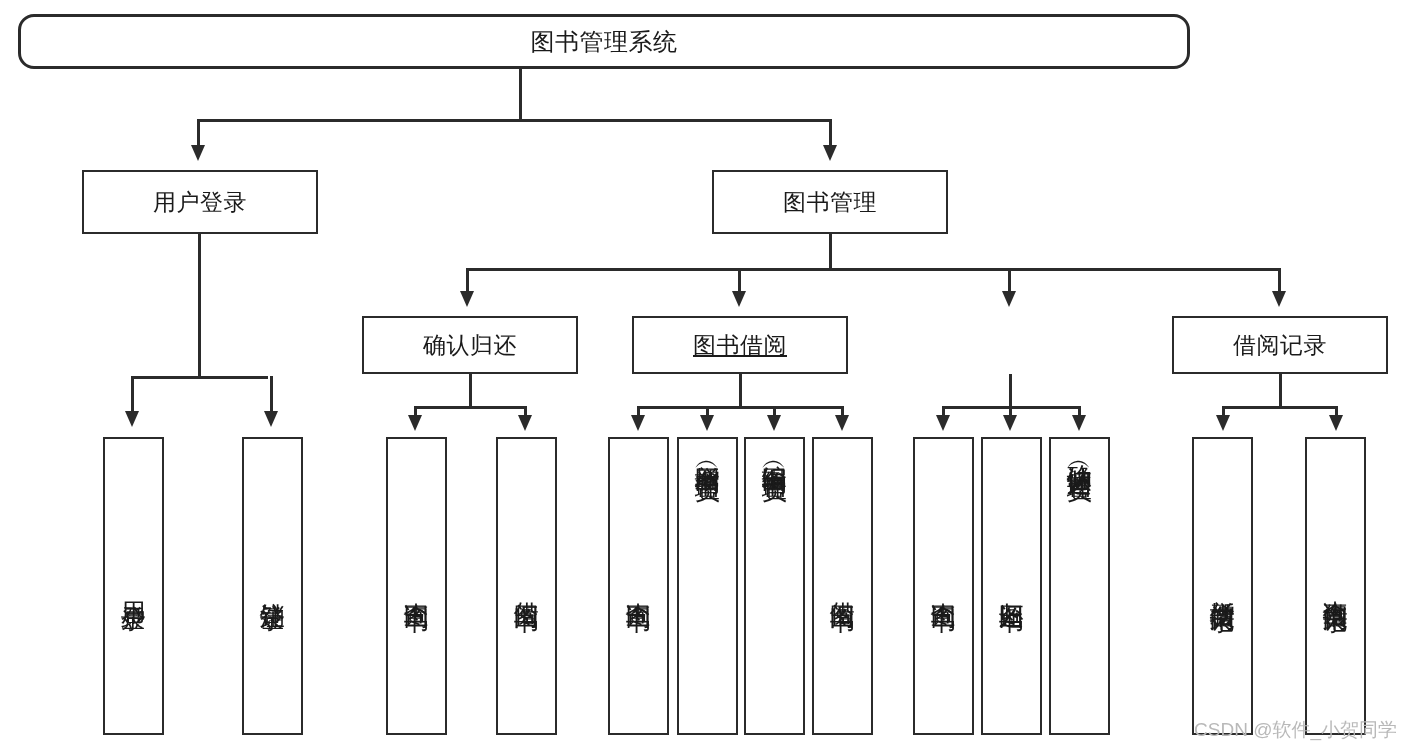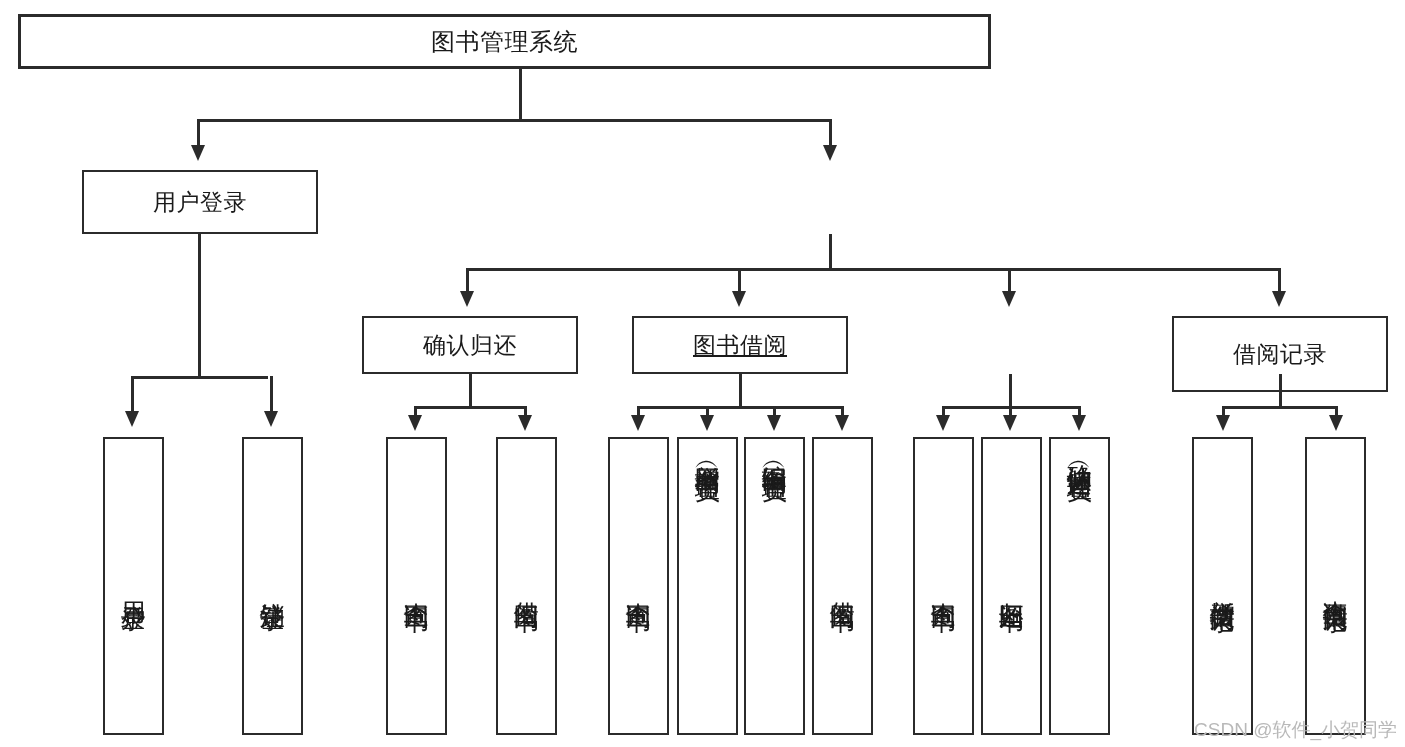--- a/index.html
+++ b/index.html
@@ -86,37 +86,40 @@
     color: #b9b9b9;
     white-space: nowrap;
     user-select: none;
   }
 </style>
 </head>
 <body>
 
 <div id="canvas">
 
-  <div class="node root" style="left:18px; top:14px; width:973px; height:55px;">
+  <div class="node root" style="left:18px; top:14px; width:1172px; height:55px;border-radius:16px;">
     <span class="node-label">图书管理系统</span>
   </div>
 
   <div class="edge v" style="left:519px; top:69px; width:2.5px; height:52px;"></div>
 
   <div class="edge h" style="left:197px; top:119px; width:634px; height:2.5px;"></div>
 
   <div class="edge v" style="left:197px; top:119px; height:30px;"></div>
   <div class="arrow" style="left:191px; top:145px;"></div>
   <div class="edge v" style="left:829px; top:119px; height:30px;"></div>
   <div class="arrow" style="left:823px; top:145px;"></div>
 
   <div class="node" style="left:82px; top:170px; width:236px; height:64px;">
     <span class="node-label">用户登录</span>
   </div>
 
+  <div class="node" style="left:712px; top:170px; width:236px; height:64px;">
+    <span class="node-label">图书管理</span>
+  </div>
 
   <div class="edge v" style="left:198px; top:234px; height:144px;"></div>
   <div class="edge h" style="left:131px; top:376px; width:137px;"></div>
   <div class="edge v" style="left:131px; top:376px; height:38px;"></div>
   <div class="arrow" style="left:125px; top:411px;"></div>
   <div class="edge v" style="left:270px; top:376px; height:38px;"></div>
   <div class="arrow" style="left:264px; top:411px;"></div>
 
   <div class="edge v" style="left:829px; top:234px; height:36px;"></div>
   <div class="edge h" style="left:466px; top:268px; width:814px;"></div>
@@ -128,21 +131,21 @@
   <div class="arrow" style="left:1002px; top:291px;"></div>
   <div class="edge v" style="left:1278px; top:268px; height:26px;"></div>
   <div class="arrow" style="left:1272px; top:291px;"></div>
 
   <div class="node" style="left:362px; top:316px; width:216px; height:58px;">
     <span class="node-label">确认归还</span>
   </div>
   <div class="node" style="left:632px; top:316px; width:216px; height:58px;text-decoration:underline;">
     <span class="node-label">图书借阅</span>
   </div>
-  <div class="node" style="left:1172px; top:316px; width:216px; height:76px;">
+  <div class="node" style="left:1172px; top:316px; width:216px; height:58px;">
     <span class="node-label">借阅记录</span>
   </div>
 
   <div class="edge v" style="left:469px; top:374px; height:34px;"></div>
   <div class="edge h" style="left:414px; top:406px; width:112px;"></div>
   <div class="edge v" style="left:414px; top:406px; height:12px;"></div>
   <div class="arrow" style="left:408px; top:415px;"></div>
   <div class="edge v" style="left:524px; top:406px; height:12px;"></div>
   <div class="arrow" style="left:518px; top:415px;"></div>
 

